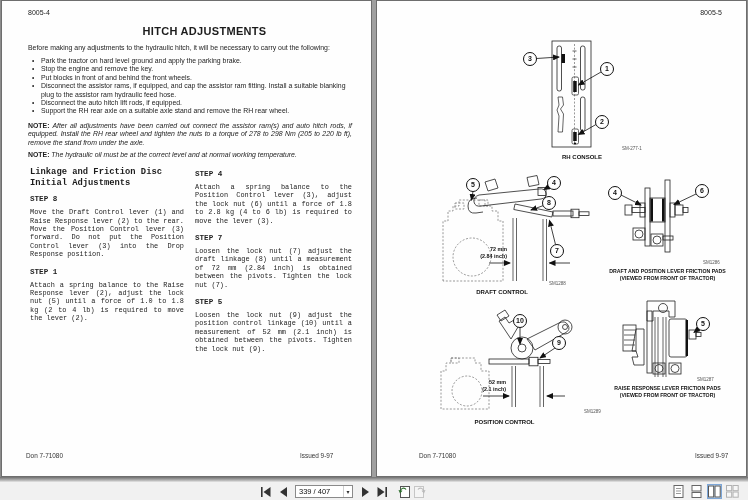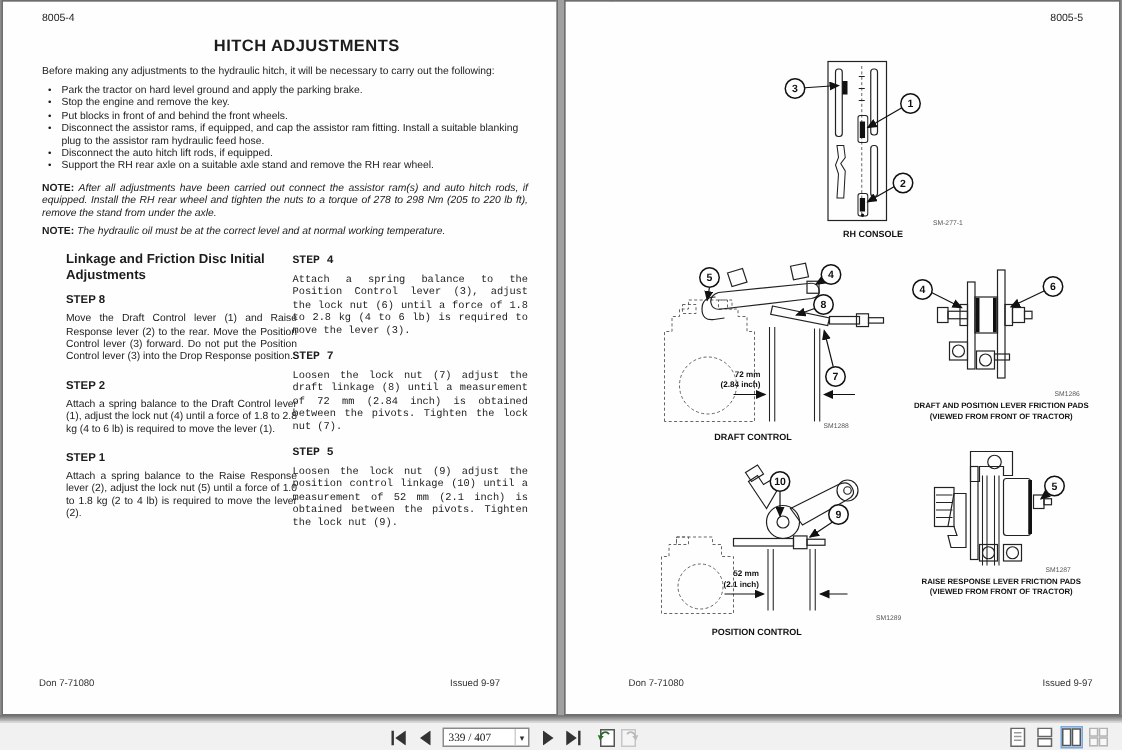--- a/index.html
+++ b/index.html
@@ -40,21 +40,21 @@
   svg .dim{font-size:5.4px;font-weight:bold;fill:#111;}
   
   .statusbar{position:absolute;left:0;top:481px;width:748px;height:19px;background:#f1f1f1;
              border-top:1px solid #d8d8d8;box-sizing:border-box;}
   .nav{position:absolute;left:258px;top:1px;height:17px;display:flex;align-items:center;gap:1px;}
   .tb-btn{width:16px;height:15px;display:flex;align-items:center;justify-content:center;
           background:transparent;border:none;padding:0;cursor:pointer;}
   .pagebox{display:flex;align-items:center;border:1px solid #8a8a8a;background:#fff;
            height:13px;width:58px;margin:0 3px;box-sizing:border-box;}
   .pagebox input{border:none;outline:none;width:44px;font-size:7.5px;padding:0 0 1px 3px;
-           font-family:Liberation Serif, serif;color:#111;background:transparent;}
+           font-family:Liberation Sans, sans-serif;color:#111;background:transparent;}
   .ddarrow{width:10px;height:100%;display:flex;align-items:center;justify-content:center;
            border-left:1px solid #cfcfcf;font-size:6px;color:#333;}
   .layouts{position:absolute;right:8px;top:2px;display:flex;align-items:center;gap:3px;}
   .lay-btn{width:15px;height:15px;display:flex;align-items:center;justify-content:center;
            border:1px solid transparent;background:transparent;padding:0;cursor:pointer;}
   .lay-btn.selected{background:#cfe3f6;border:1px solid #7da7d9;}
 </style>
 </head>
 <body>
 
@@ -100,29 +100,25 @@
         </div>
     </div>
 
     <div class="abs body-t note just" style="left:26px;top:121px;width:324px;">
       <span class="nl">NOTE:</span> <span class="nt">After all adjustments have been carried out connect the assistor ram(s) and auto hitch rods, if equipped. Install the RH rear wheel and tighten the nuts to a torque of 278 to 298 Nm (205 to 220 lb ft), remove the stand from under the axle.</span>
     </div>
     <div class="abs body-t note" style="left:26px;top:150px;width:324px;">
       <span class="nl">NOTE:</span> <span class="nt">The hydraulic oil must be at the correct level and at normal working temperature.</span>
     </div>
 
-    <div class="abs" style="left:42px;top:166px;width:154px;">
+    <div class="abs" style="left:28px;top:166px;width:154px;font-family:Liberation Mono, monospace;">
       <div class="sect-h">Linkage and Friction Disc Initial Adjustments</div>
       <div class="step">
         <div class="step-l">STEP 8</div>
         <div class="body-t just">Move the Draft Control lever (1) and Raise Response lever (2) to the rear. Move the Position Control lever (3) forward. Do not put the Position Control lever (3) into the Drop Response position.</div>
-      </div>
-      <div class="step">
-        <div class="step-l">STEP 2</div>
-        <div class="body-t just">Attach a spring balance to the Draft Control lever (1), adjust the lock nut (4) until a force of 1.8 to 2.8 kg (4 to 6 lb) is required to move the lever (1).</div>
       </div>
       <div class="step">
         <div class="step-l">STEP 1</div>
         <div class="body-t just">Attach a spring balance to the Raise Response lever (2), adjust the lock nut (5) until a force of 1.0 to 1.8 kg (2 to 4 lb) is required to move the lever (2).</div>
       </div>
     </div>
 
     <div class="abs" style="left:193px;top:166px;width:157px;font-family:Liberation Mono, monospace;">
       <div class="step">
         <div class="step-l">STEP 4</div>

